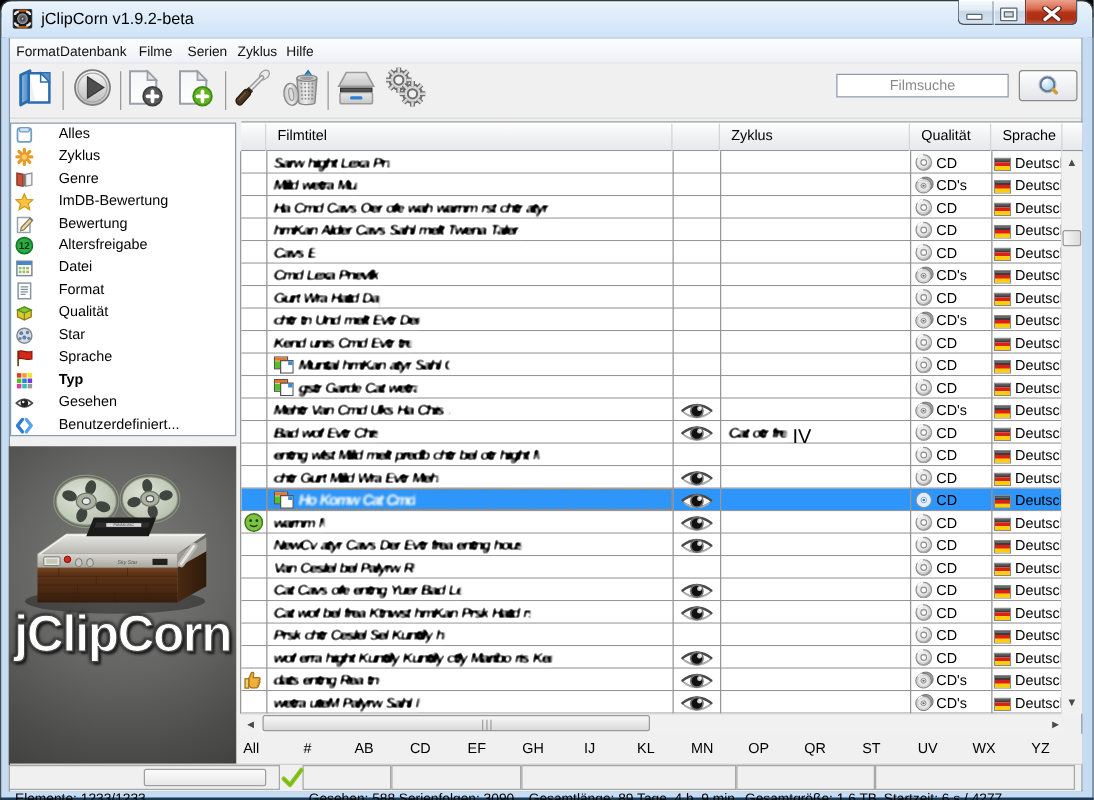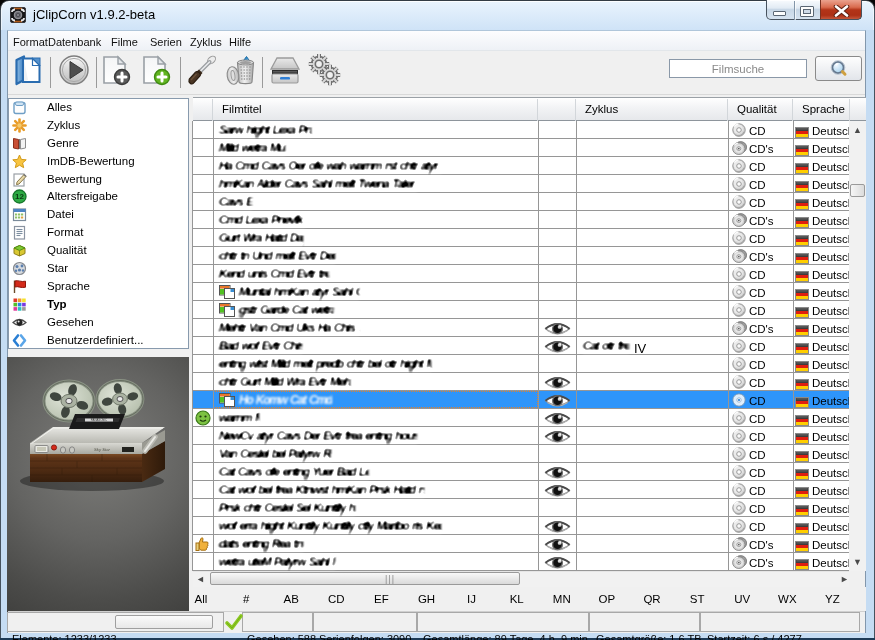--- a/index.html
+++ b/index.html
@@ -493,20 +493,21 @@
 <rect x="30" y="88" width="9" height="4" fill="#c8c8b8"></rect>
 <circle cx="47" cy="88.5" r="2.6" fill="#d42a1a" stroke="#7a1008" stroke-width="0.8"></circle>
 <ellipse cx="56" cy="91" rx="2.6" ry="3.2" fill="#c8c8c2" stroke="#777" stroke-width="0.8"></ellipse>
 <ellipse cx="65" cy="91" rx="2.6" ry="3.2" fill="#c8c8c2" stroke="#777" stroke-width="0.8"></ellipse>
 <text x="95" y="92" font-size="4.2" text-anchor="middle" fill="#55554a" font-family="Liberation Sans" font-style="italic">Sky Star</text>
 <rect x="115" y="88" width="12" height="5" fill="#22221e"></rect>
 <path d="M138,92 L148,78" stroke="#b9b9b2" stroke-width="5.5" stroke-linecap="round"></path>
 <path d="M138,92 L148,78" stroke="#e9e9e4" stroke-width="2" stroke-linecap="round"></path>
 </g>
 </svg></div>
+<div id="logo">jClipCorn</div>
 </div>
 <div id="thead">
     <div class="hc" style="left:0px;width:20px;"></div>
     <div class="hc" style="left:20px;width:325px;">Filmtitel</div>
     <div class="hc" style="left:345px;width:38px;"></div>
     <div class="hc" style="left:383px;width:152px;">Zyklus</div>
     <div class="hc" style="left:535px;width:65px;">Qualität</div>
     <div class="hc" style="left:600px;width:57px;">Sprache</div>
   </div>
 <div id="tbody">
@@ -768,21 +769,21 @@
       <span class="scr" style="left:26px;width:83px;color:#000;">Bad wof Evtr Chis Lach</span>
       <span style="position:absolute;left:351px;top:2px;"><svg width="27" height="15" viewBox="0 0 27 15" style="">
 <path d="M1.5,7.8 Q13.5,-1.8 25.5,7.8 Q13.5,17 1.5,7.8 Z" fill="#ffffff" stroke="#8a8a8a" stroke-width="1.2"></path>
 <path d="M1.5,7.8 Q13.5,-1.8 25.5,7.8" fill="none" stroke="#4a4a4a" stroke-width="1.8"></path>
 <path d="M3.5,9.5 Q13.5,16.5 23.5,9.5" fill="none" stroke="#b0b0b0" stroke-width="1.2"></path>
 <circle cx="13.5" cy="7.8" r="4.9" fill="#101010" stroke="#6f6f6f" stroke-width="1.3"></circle>
 <circle cx="15.6" cy="5.9" r="1.9" fill="#cfcfcf"></circle>
 <circle cx="16.2" cy="5.3" r="1" fill="#f4f4f4"></circle>
 </svg></span>
       <span class="scr" style="left:390px;width:46px;color:#000;">Cat otr frea</span>
-      <span style="position:absolute;left:441px;top:3.5px;font-size:13px;">IV</span>
+      <span style="position:absolute;left:441px;top:3.5px;font-size:16px;">IV</span>
       <span style="position:absolute;left:539px;top:2px;"><svg width="14" height="14" viewBox="0 0 14 14" style="">
 <circle cx="7" cy="7" r="6.2" fill="#d7d7d7" stroke="#8a8a8a" stroke-width="0.9"></circle>
 <circle cx="6.2" cy="6.1" r="4.6" fill="#ebebeb"></circle>
 <path d="M12.2,8.8 A6.2,6.2 0 0 1 3.6,12.1" stroke="#a5a5a5" stroke-width="1.3" fill="none"></path>
 <circle cx="7" cy="7" r="2.3" fill="#fbfbfb" stroke="#8f8f8f" stroke-width="0.9"></circle>
 <path d="M2.2,3.6 a6.2,6.2 0 0 1 4.2,-2.6" stroke="#fbfbfb" stroke-width="1.5" fill="none"></path>
         </svg></span>
       <span style="position:absolute;left:556px;top:3.5px;font-size:11.5px;color:#000;">CD</span>
       <span style="position:absolute;left:602px;top:3px;"><svg width="14" height="11" viewBox="0 0 14 11" style="">
           <rect x="0.5" y="0.5" width="13" height="10" fill="none" stroke="#8a8a8a"></rect>

